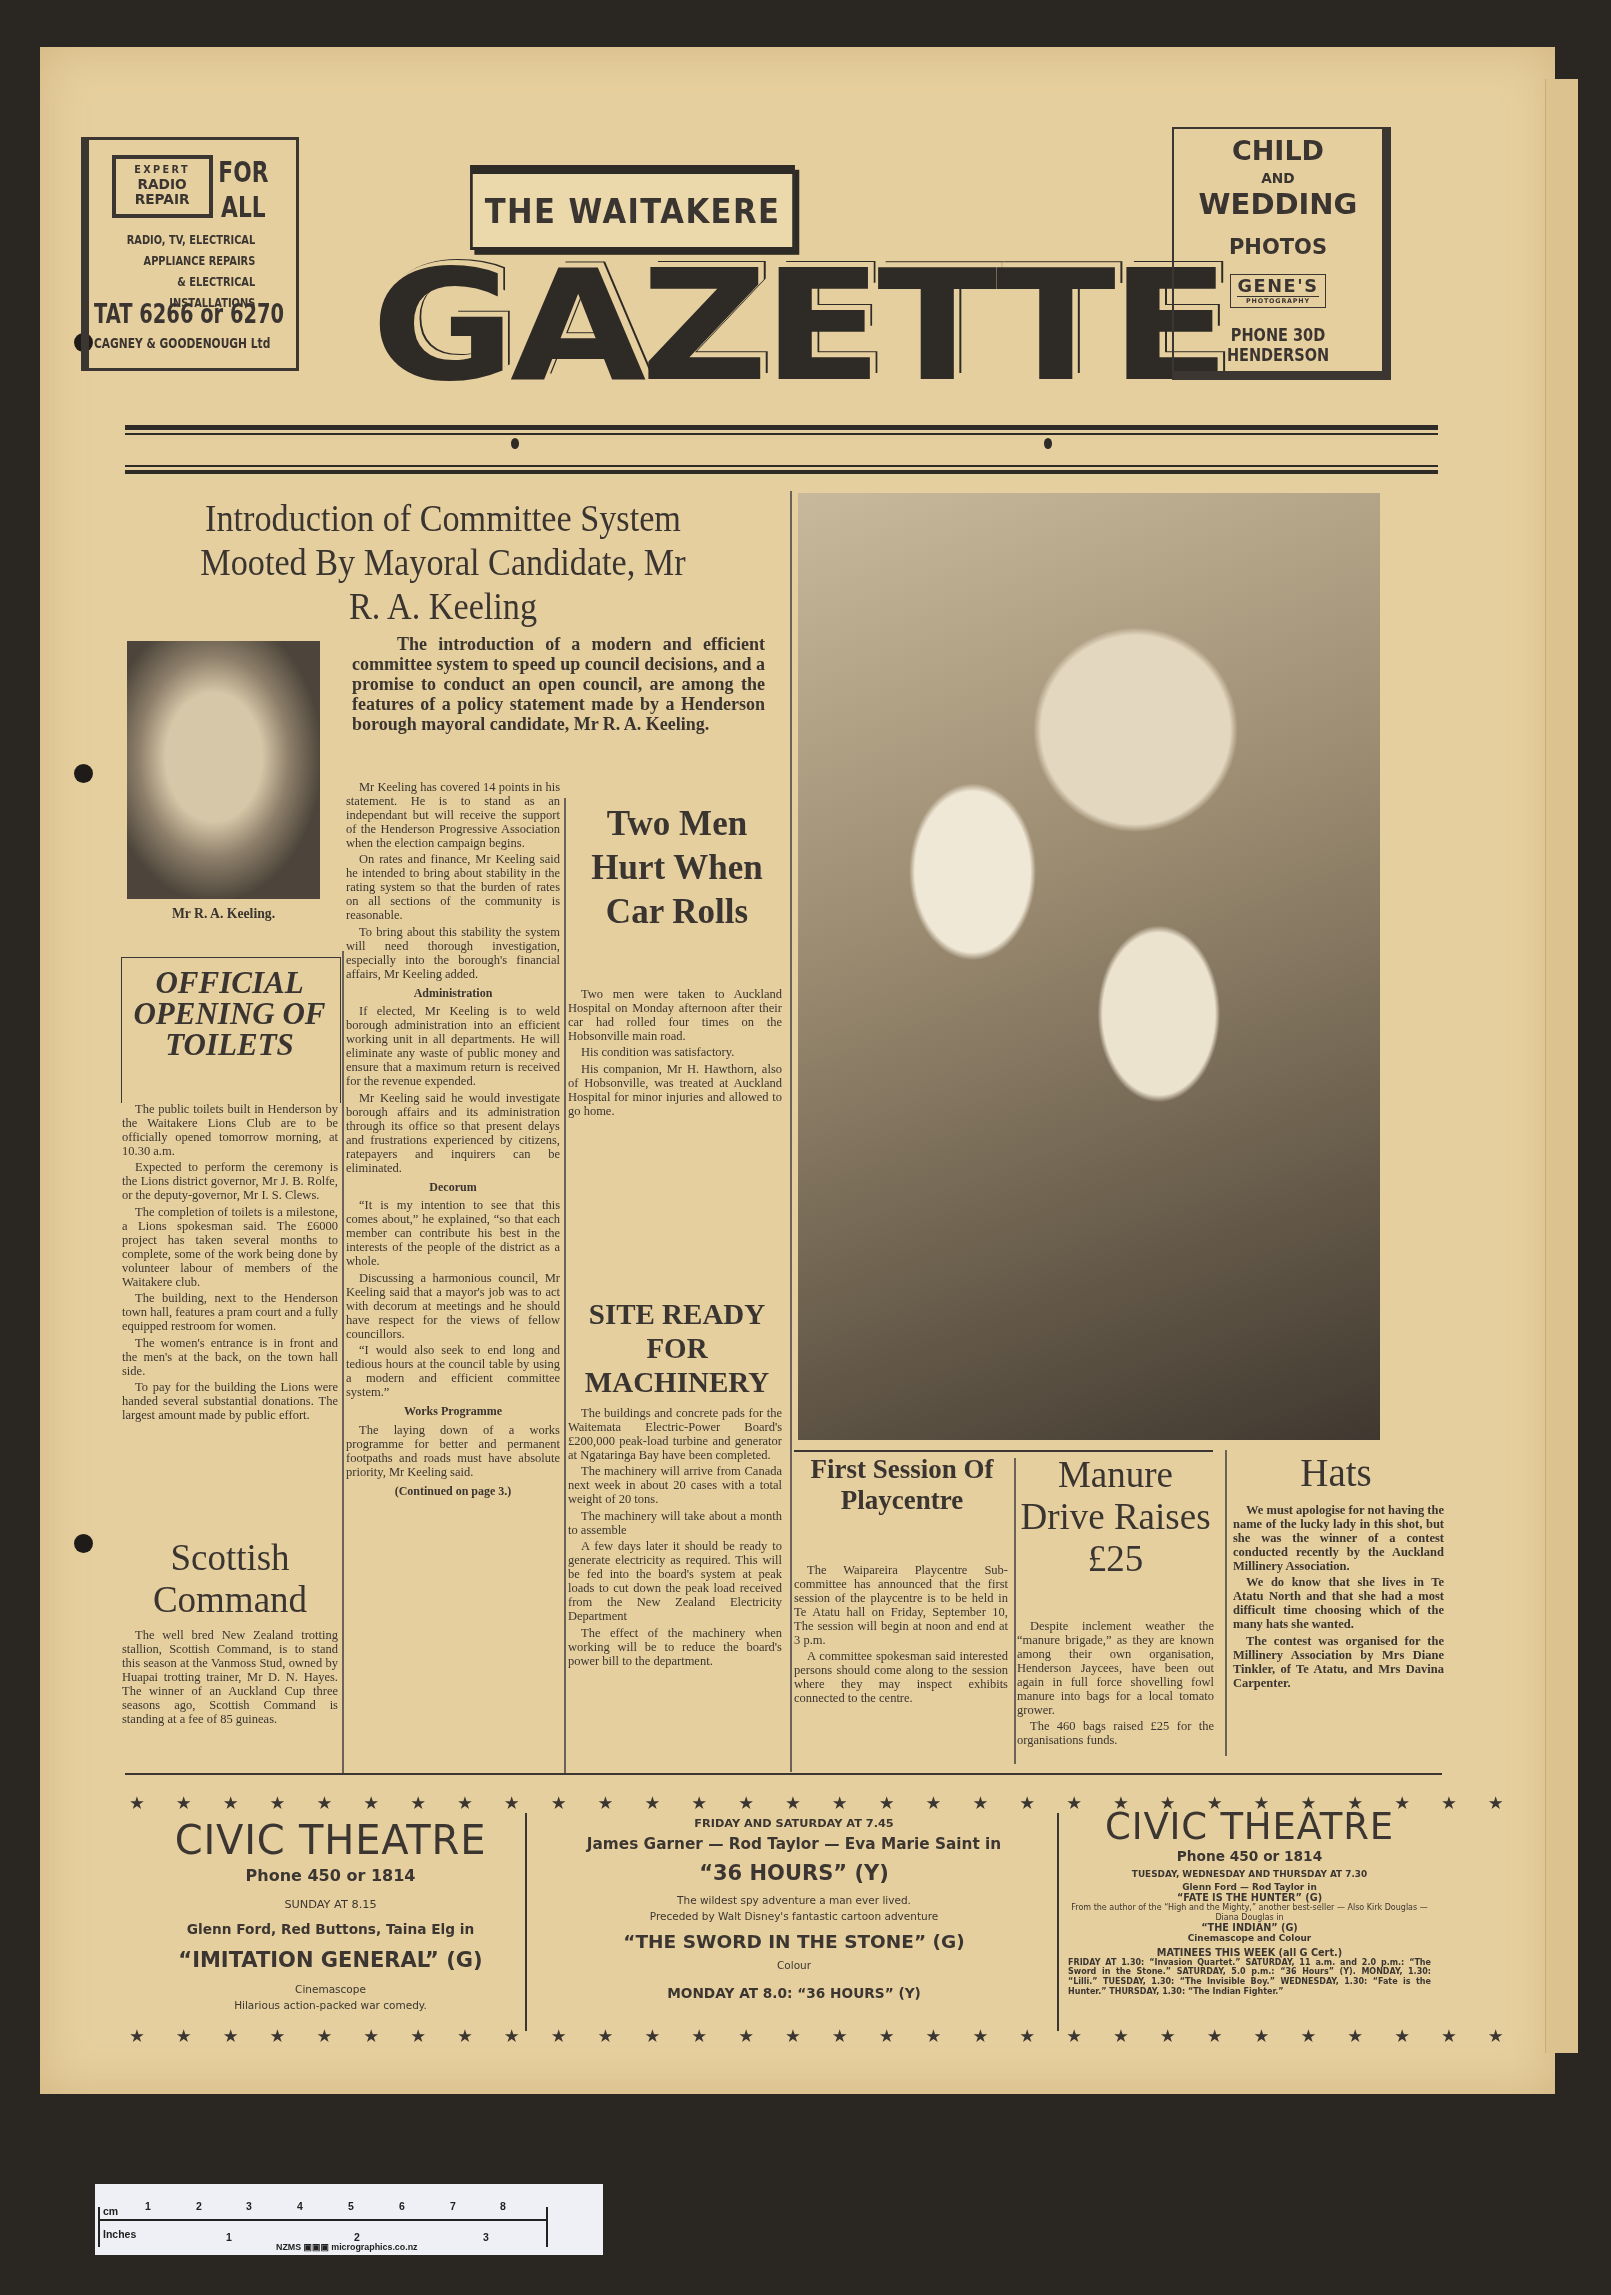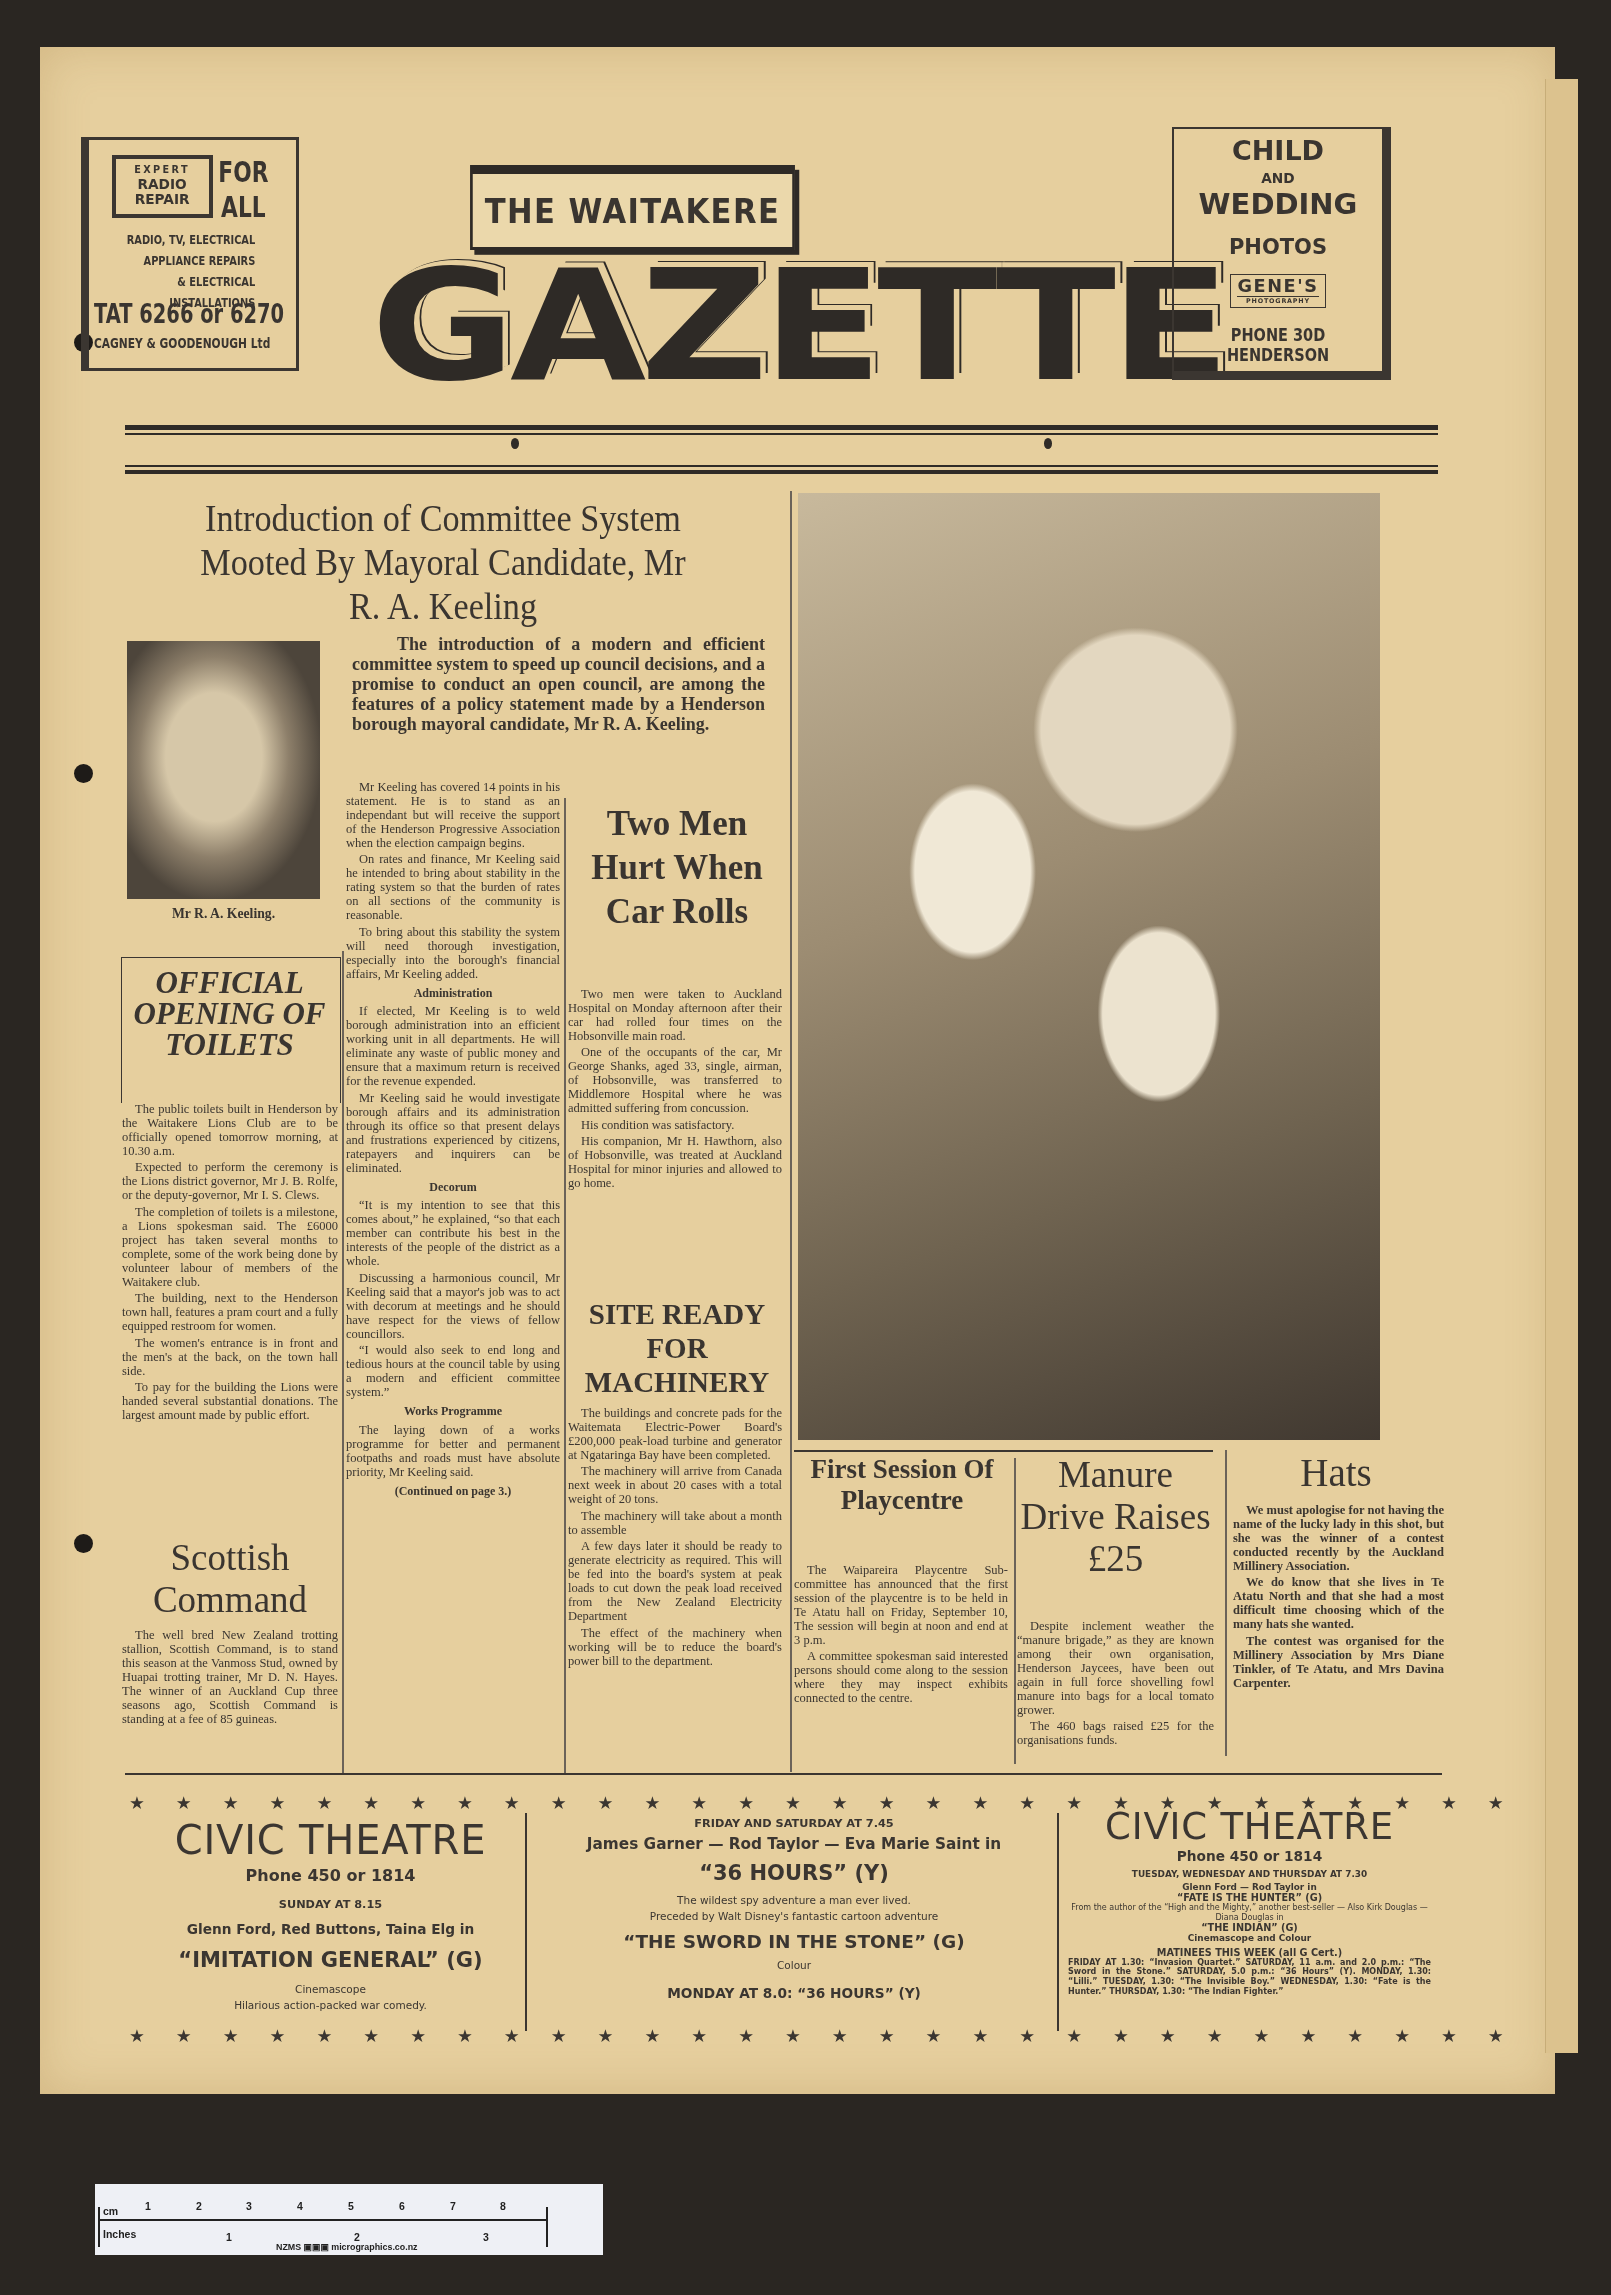--- a/index.html
+++ b/index.html
@@ -146,21 +146,20 @@
   <h4>Works Programme</h4>
   <p>The laying down of a works programme for better and permanent footpaths and roads must have absolute priority, Mr Keeling said.</p>
   <h4>(Continued on page 3.)</h4>
 </div>
 
 <div class="vline" style="left:564px;top:798px;height:975px"></div>
 
 <div class="abs headline" style="left:568px;top:802px;width:218px;font-size:35px;line-height:44px">Two Men Hurt When Car Rolls</div>
 <div class="col" style="left:568px;top:987px;width:214px">
   <p>Two men were taken to Auckland Hospital on Monday afternoon after their car had rolled four times on the Hobsonville main road.</p>
-  <p>One of the occupants of the car, Mr George Shanks, aged 33, single, airman, of Hobsonville, was transferred to Middlemore Hospital where he was admitted suffering from concussion.</p>
   <p>His condition was satisfactory.</p>
   <p>His companion, Mr H. Hawthorn, also of Hobsonville, was treated at Auckland Hospital for minor injuries and allowed to go home.</p>
 </div>
 
 <div class="abs headline" style="left:568px;top:1297px;width:218px;font-size:29px;line-height:34px">SITE READY FOR MACHINERY</div>
 <div class="col" style="left:568px;top:1406px;width:214px">
   <p>The buildings and concrete pads for the Waitemata Electric-Power Board's £200,000 peak-load turbine and generator at Ngataringa Bay have been completed.</p>
   <p>The machinery will arrive from Canada next week in about 20 cases with a total weight of 20 tons.</p>
   <p>The machinery will take about a month to assemble</p>
   <p>A few days later it should be ready to generate electricity as required. This will be fed into the board's system at peak loads to cut down the peak load received from the New Zealand Electricity Department</p>
@@ -198,21 +197,21 @@
 
 <div class="hline" style="left:125px;top:1773px;width:1317px;height:1.6px"></div>
 <div class="stars" style="left:129px;top:1793px">★★★★★★★★★★★★★★★★★★★★★★★★★★★★★★</div>
 <div class="stars" style="left:129px;top:2026px">★★★★★★★★★★★★★★★★★★★★★★★★★★★★★★</div>
 <div class="vline" style="left:525px;top:1813px;height:218px;background:#3b3631"></div>
 <div class="vline" style="left:1057px;top:1813px;height:218px;background:#3b3631"></div>
 
 <div class="cine" style="left:145px;top:1817px;width:371px">
   <div class="t">CIVIC THEATRE</div>
   <div class="s" style="font-size:16px;margin-top:3.2px">Phone 450 or 1814</div>
-  <div class="x" style="font-size:11.3px;font-weight:bold;margin-top:13px">SUNDAY AT 8.15</div>
+  <div class="x" style="font-size:11.3px;font-weight:normal;margin-top:13px">SUNDAY AT 8.15</div>
   <div class="s" style="margin-top:9.7px">Glenn Ford, Red Buttons, Taina Elg in</div>
   <div class="m" style="margin-top:11.3px">“IMITATION GENERAL” (G)</div>
   <div class="x" style="margin-top:11.3px">Cinemascope</div>
   <div class="x" style="margin-top:3.2px">Hilarious action-packed war comedy.</div>
 </div>
 
 <div class="cine" style="left:536px;top:1817px;width:516px">
   <div class="x" style="font-size:11.3px;font-weight:bold">FRIDAY AND SATURDAY AT 7.45</div>
   <div class="s" style="font-size:15.3px;margin-top:4.8px">James Garner — Rod Taylor — Eva Marie Saint in</div>
   <div class="m" style="margin-top:8px">“36 HOURS” (Y)</div>

